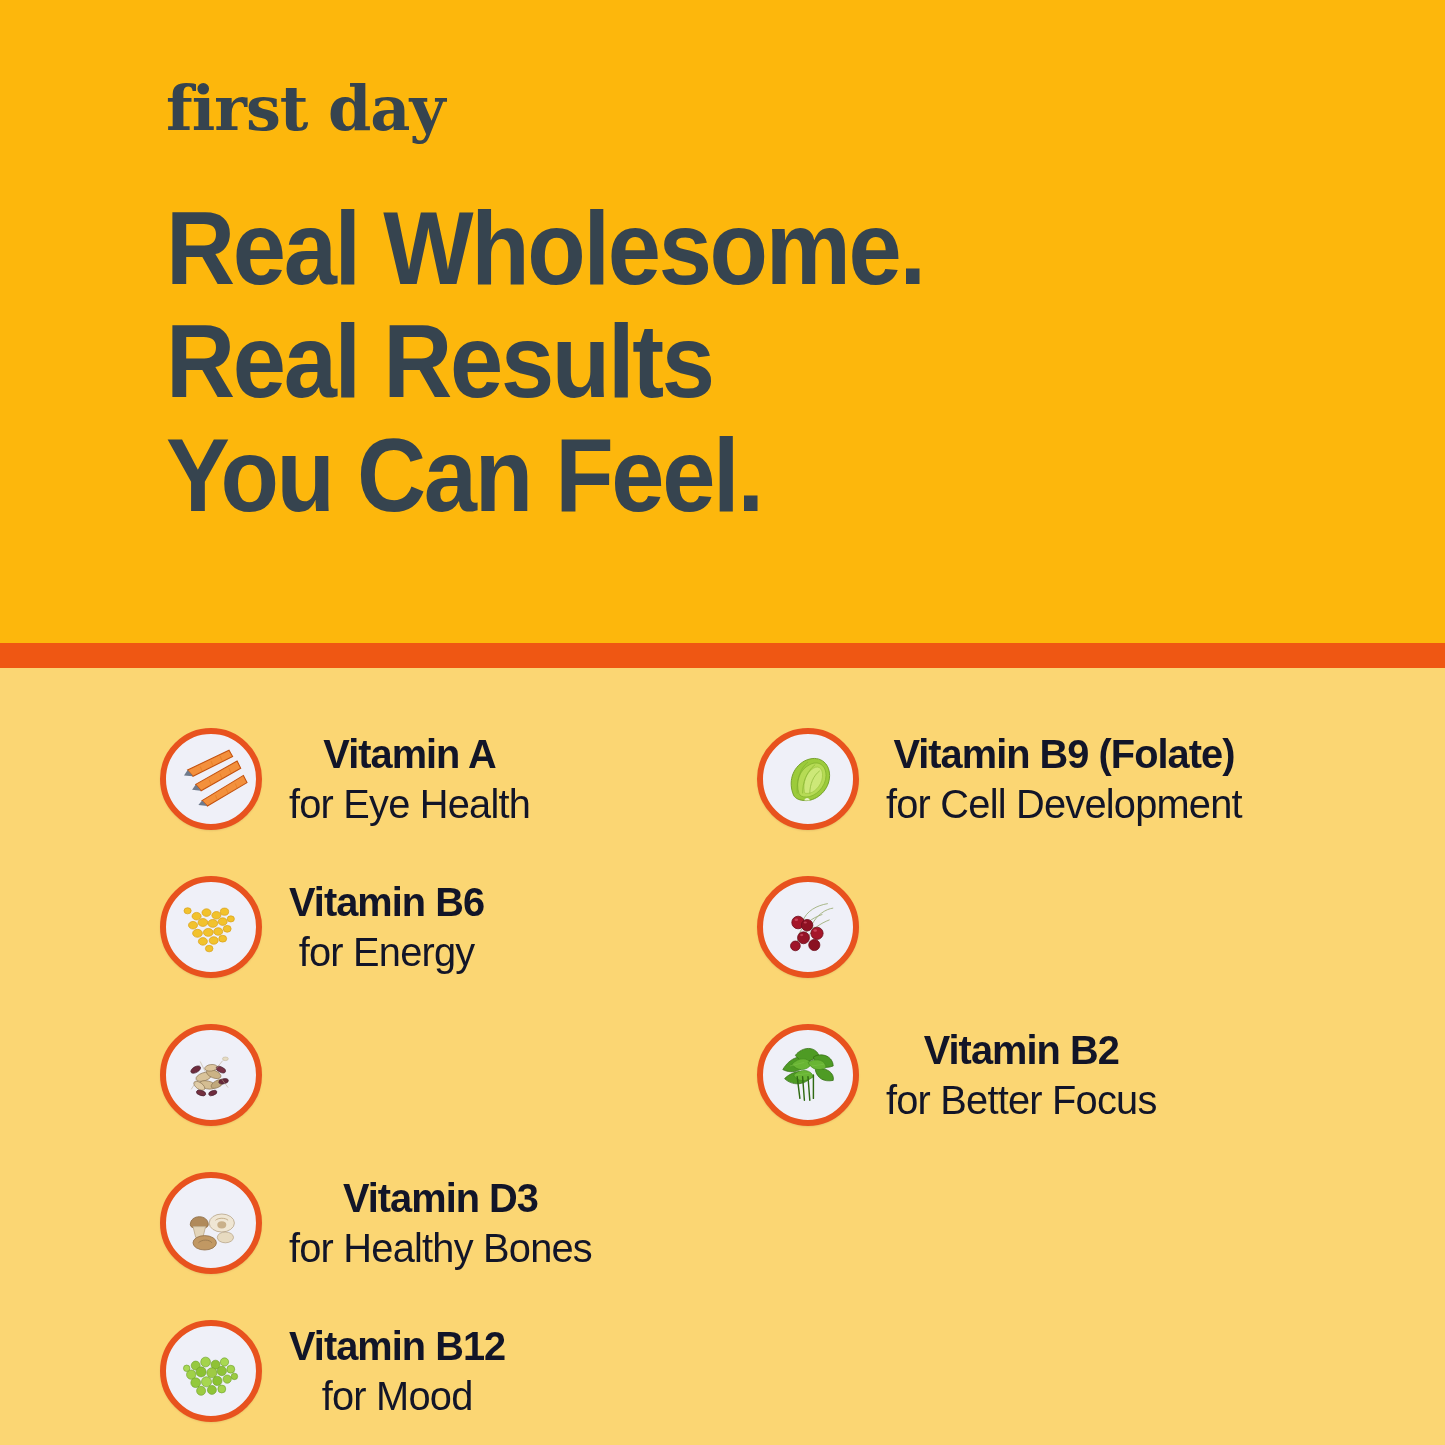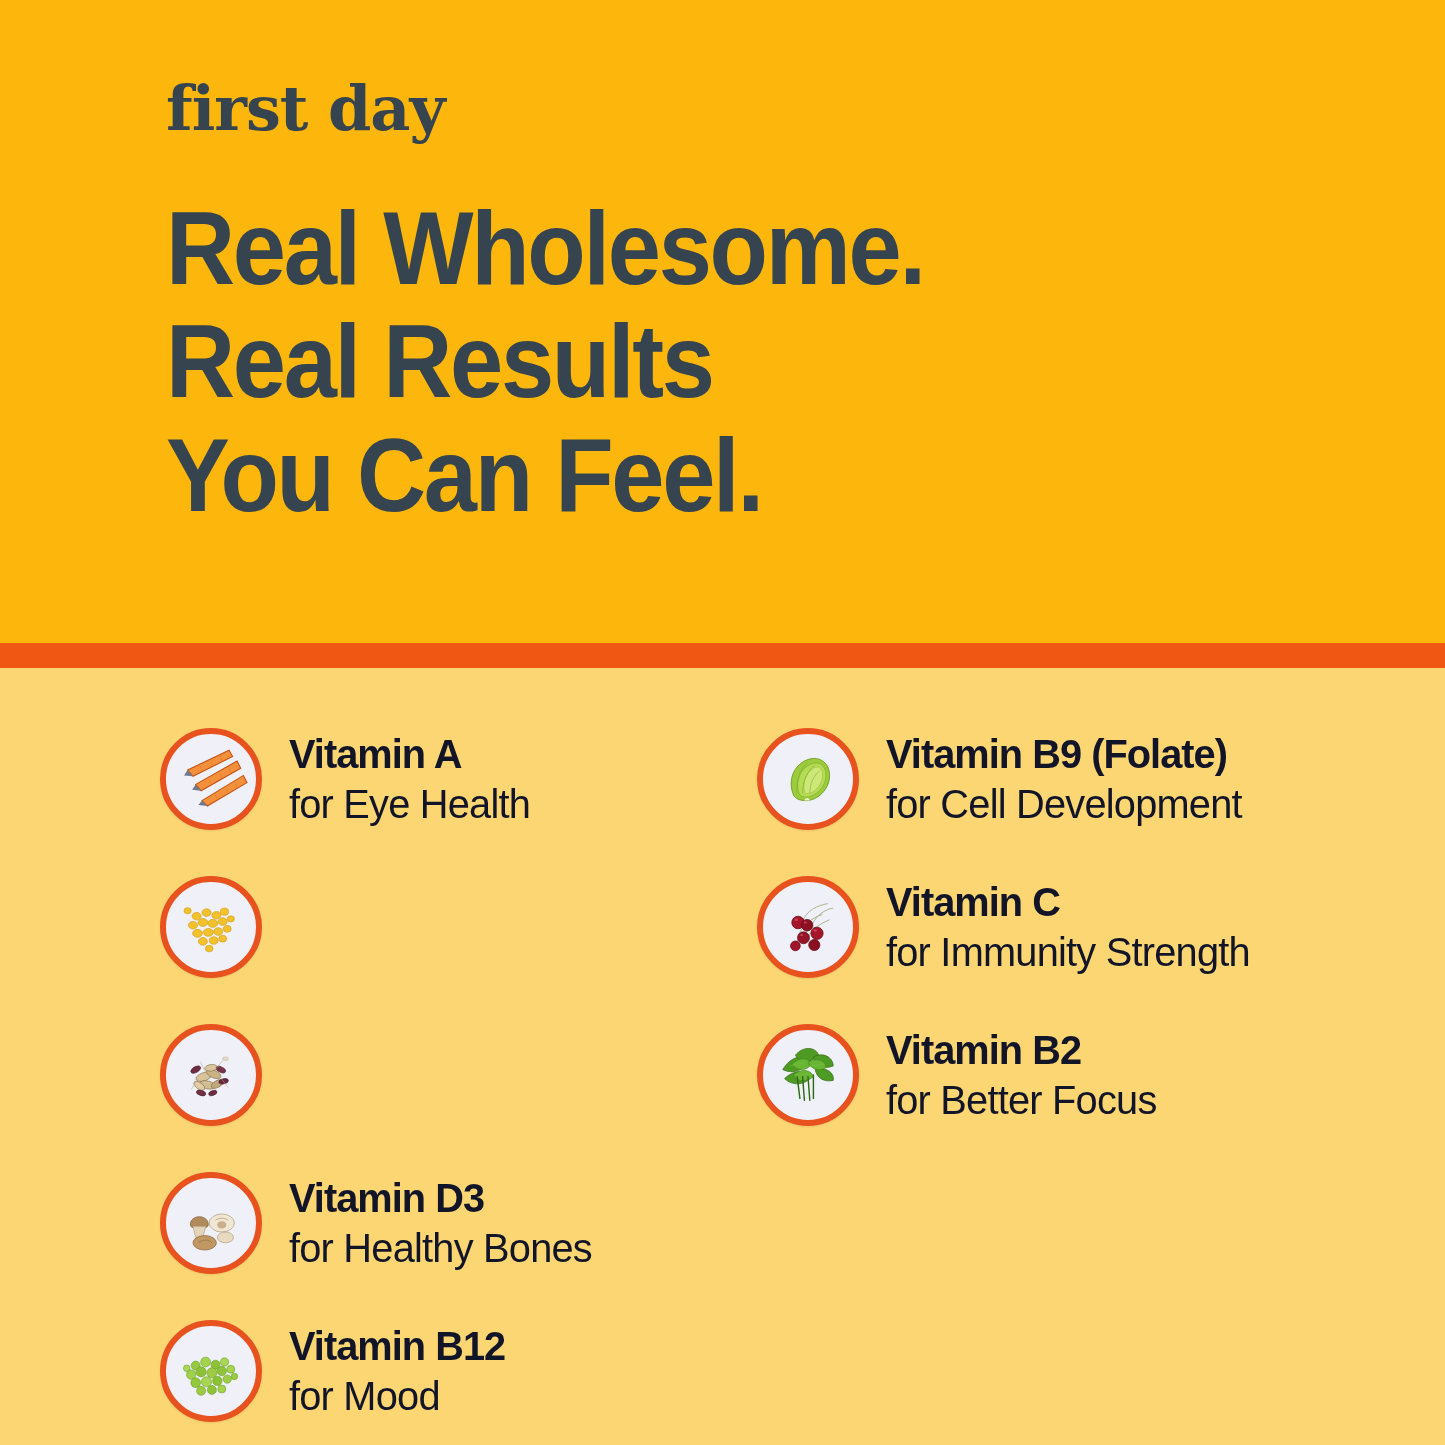--- a/index.html
+++ b/index.html
@@ -66,20 +66,21 @@
   .vitamins {
     flex: 1;
     background: #FBD673;
     position: relative;
     padding: 37px 0 0 0;
   }
 
   .columns {
     display: flex;
     align-items: flex-start;
+    text-align: center;
   }
 
   .col {
     display: flex;
     flex-direction: column;
   }
   .col-left  { width: 585px; margin-left: 160px; }
   .col-right { width: 660px; margin-left: 12px; }
 
   .vrow {
@@ -200,20 +201,24 @@
                   <ellipse cx="68" cy="52" rx="4.4" ry="3.8"></ellipse>
                 <ellipse cx="41" cy="66" rx="5" ry="4.2"></ellipse>
                   <ellipse cx="53" cy="65" rx="5" ry="4.2"></ellipse>
                 <ellipse cx="63" cy="63" rx="4.4" ry="3.8"></ellipse>
                 <ellipse cx="24" cy="32" rx="4" ry="3.4"></ellipse>
                   <ellipse cx="72" cy="41" rx="4" ry="3.4"></ellipse>
                 <ellipse cx="48" cy="74" rx="4.2" ry="3.6"></ellipse>
               </g>
             </svg>
           </div>
+          <div class="vtext">
+            <span class="vname">Vitamin B6</span>
+            <span class="vbenefit">for Energy</span>
+          </div>
         </div>
 
         <div class="vrow">
           <div class="badge">
             <svg viewBox="0 0 100 100">
               <g stroke="#8A7352" stroke-width="0.7">
                 <ellipse cx="42" cy="52" rx="9" ry="4.5" fill="#D9C39A" transform="rotate(-18 42 52)"></ellipse>
                 <ellipse cx="53" cy="49" rx="8.5" ry="4.2" fill="#CBB285" transform="rotate(22 53 49)"></ellipse>
                 <ellipse cx="46" cy="61" rx="9" ry="4.4" fill="#D4BD92" transform="rotate(12 46 61)"></ellipse>
                 <ellipse cx="57" cy="60" rx="7.5" ry="3.8" fill="#C0A87C" transform="rotate(-28 57 60)"></ellipse>
@@ -333,24 +338,20 @@
                 <circle cx="36" cy="71" r="5.4" fill="#A0152A"></circle>
               </g>
               <g fill="#D4556A" opacity="0.7">
                 <ellipse cx="37" cy="42" rx="2" ry="1.4"></ellipse>
                   <ellipse cx="47" cy="45" rx="1.8" ry="1.2"></ellipse>
                 <ellipse cx="58" cy="54" rx="2" ry="1.4"></ellipse>
                   <ellipse cx="43" cy="59" rx="1.8" ry="1.2"></ellipse>
               </g>
             </svg>
           </div>
-          <div class="vtext">
-            <span class="vname">Vitamin C</span>
-            <span class="vbenefit">for Immunity Strength</span>
-          </div>
         </div>
 
         <div class="vrow">
           <div class="badge">
             <svg viewBox="0 0 100 100">
               <g fill="#4E9B24" stroke="#336C14" stroke-width="0.8">
                 <path d="M22 44 C30 30 44 26 52 34 C46 44 34 50 22 44 Z"></path>
                 <path d="M36 28 C44 18 58 18 62 28 C54 36 42 38 36 28 Z"></path>
                 <path d="M56 30 C66 24 78 30 78 40 C68 44 58 40 56 30 Z"></path>
                 <path d="M24 54 C34 44 48 44 54 52 C46 62 32 62 24 54 Z"></path>

